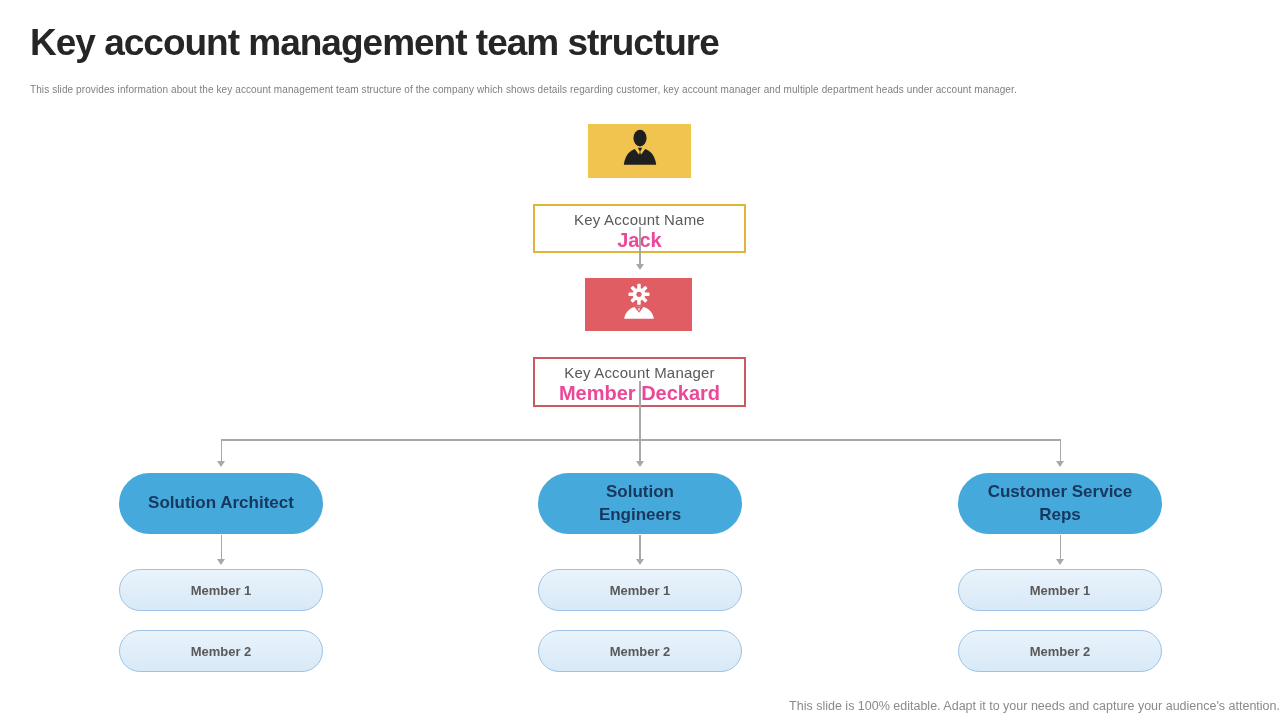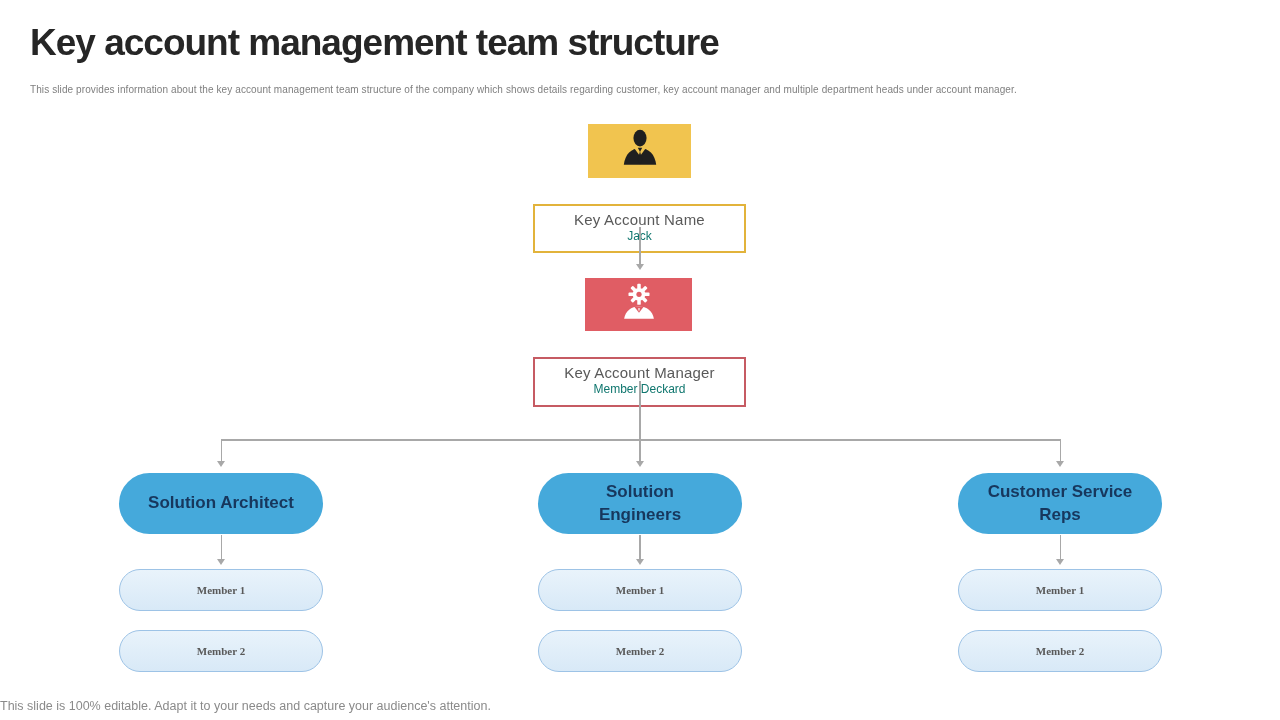--- a/index.html
+++ b/index.html
@@ -4,55 +4,55 @@
 <style>
   * { margin:0; padding:0; box-sizing:border-box; }
   html,body { width:1280px; height:720px; background:#ffffff; }
   body { font-family:"Liberation Sans", sans-serif; position:relative; overflow:hidden; }
   .slide { position:absolute; left:0; top:0; width:1264px; height:720px; background:#ffffff;border-radius:8px; }
 
   .title { position:absolute; left:30px; top:22px; font-size:37px; font-weight:700;
            letter-spacing:-1px; color:#262626; white-space:nowrap; }
   .subtitle { position:absolute; left:30px; top:84px; font-size:10px; color:#7f7f7f;
               letter-spacing:0.1px; white-space:nowrap; }
-  .footer { position:absolute; left:0; top:699px; width:1280px; text-align:left;
+  .footer { position:absolute; left:0; top:699px; width:1280px; text-align:right;
             font-size:12.5px; color:#8a8a8a; }
 
   
   .vline { position:absolute; width:1.5px; background:#a8a8a8; }
   .hline { position:absolute; height:1.5px; background:#a8a8a8; }
   .arrow-head { position:absolute; width:0; height:0;
                 border-left:4.5px solid transparent; border-right:4.5px solid transparent;
                 border-top:6.5px solid #a8a8a8; }
 
   
   .icon-box { position:absolute; display:flex; align-items:center; justify-content:center; }
   .icon-box.gold { left:588px; top:124px; width:103px; height:54px; background:#f1c44f; }
   .icon-box.red  { left:585px; top:278px; width:107px; height:53px; background:#e05d64; }
   .label-box { position:absolute; left:533px; width:213px; height:50px; background:#ffffff;
                text-align:center; padding-top:5px;margin-top:27px; }
   .label-box.gold { top:177px; border:2px solid #e2b33b; height:49px; }
   .label-box.red  { top:330px; border:2px solid #c65b63; }
   .role-label { font-size:15px; color:#595959; letter-spacing:0.2px; }
-  .person-name { font-size:12px; font-weight:400; color:#0f766e; margin-top:1px; }
+  .person-name { font-size:20px; font-weight:700; color:#ec4899; margin-top:1px; }
 
   
   .dept-pill { position:absolute; top:473px; width:204px; height:61px; background:#45a9db;
                border-radius:31px; display:flex; align-items:center; justify-content:center;
                text-align:center; }
   .dept-pill span { display:inline-block; max-width:150px; font-size:17px; font-weight:700;
                     color:#17375d; line-height:1.32; }
   .col0 { left:119px; } .col1 { left:538px; } .col2 { left:958px; }
 
   
   .member-pill { position:absolute; width:204px; height:42px;
                  background:linear-gradient(180deg,#e9f3fb 0%,#d8e9f7 100%);
                  border:1.2px solid #9dc3e6; border-radius:21px;
                  display:flex; align-items:center; justify-content:center;
-                 font-size:11px; font-weight:700; color:#595959;font-family:Liberation Serif, serif; }
+                 font-size:13px; font-weight:700; color:#595959; }
   .row-m1 { top:569px; } .row-m2 { top:630px;text-align:right; }
 </style>
 </head>
 <body>
 
 <div class="slide">
 
   <div class="title">Key account management team structure</div>
   <div class="subtitle">This slide provides information about the key account management team structure of the company which shows details regarding customer, key account manager and multiple department heads under account manager.</div>
 

